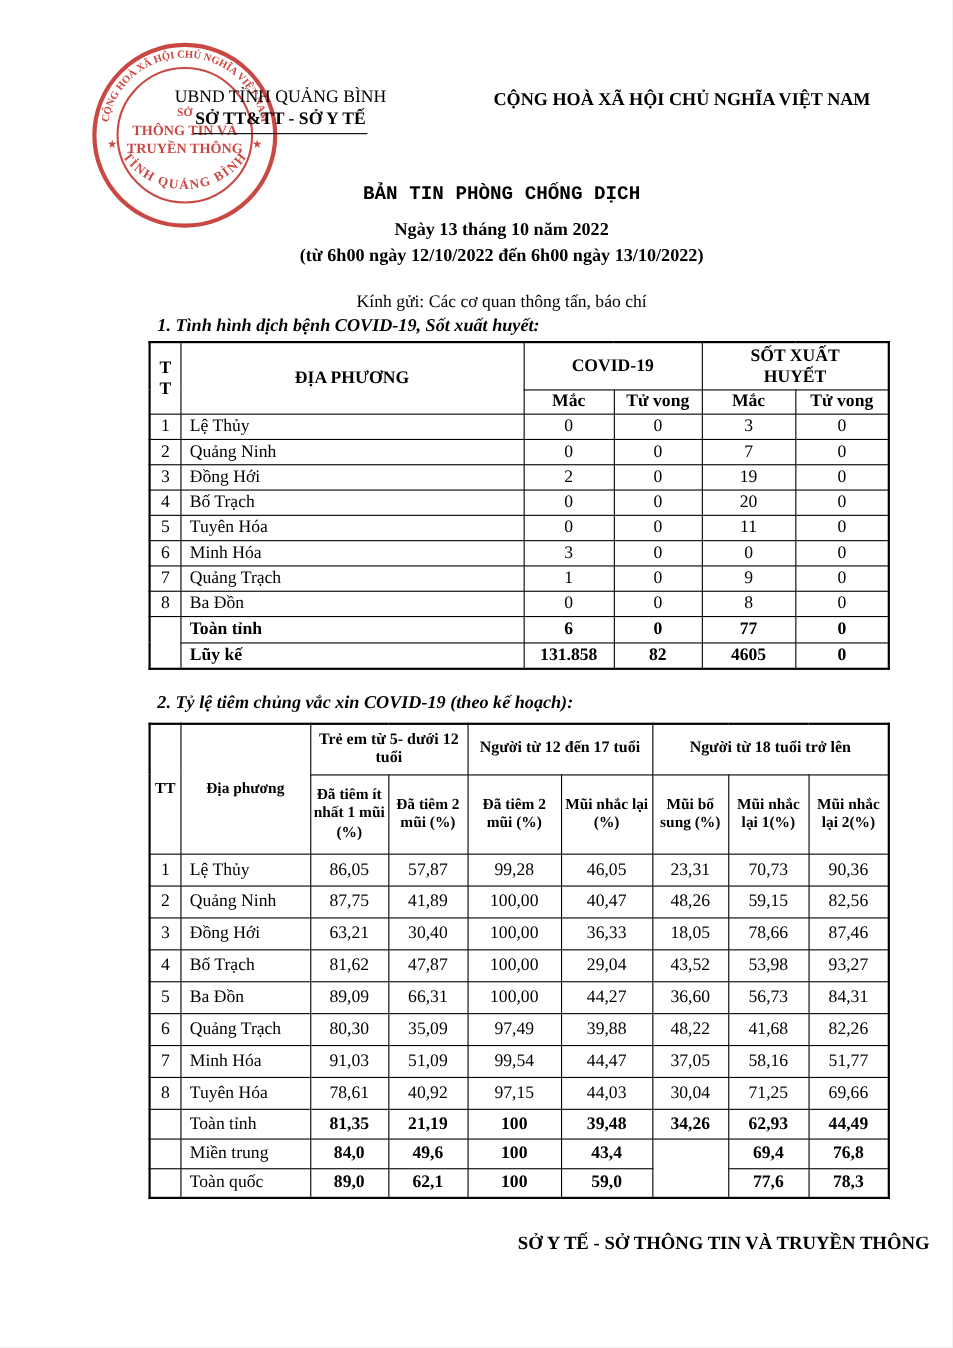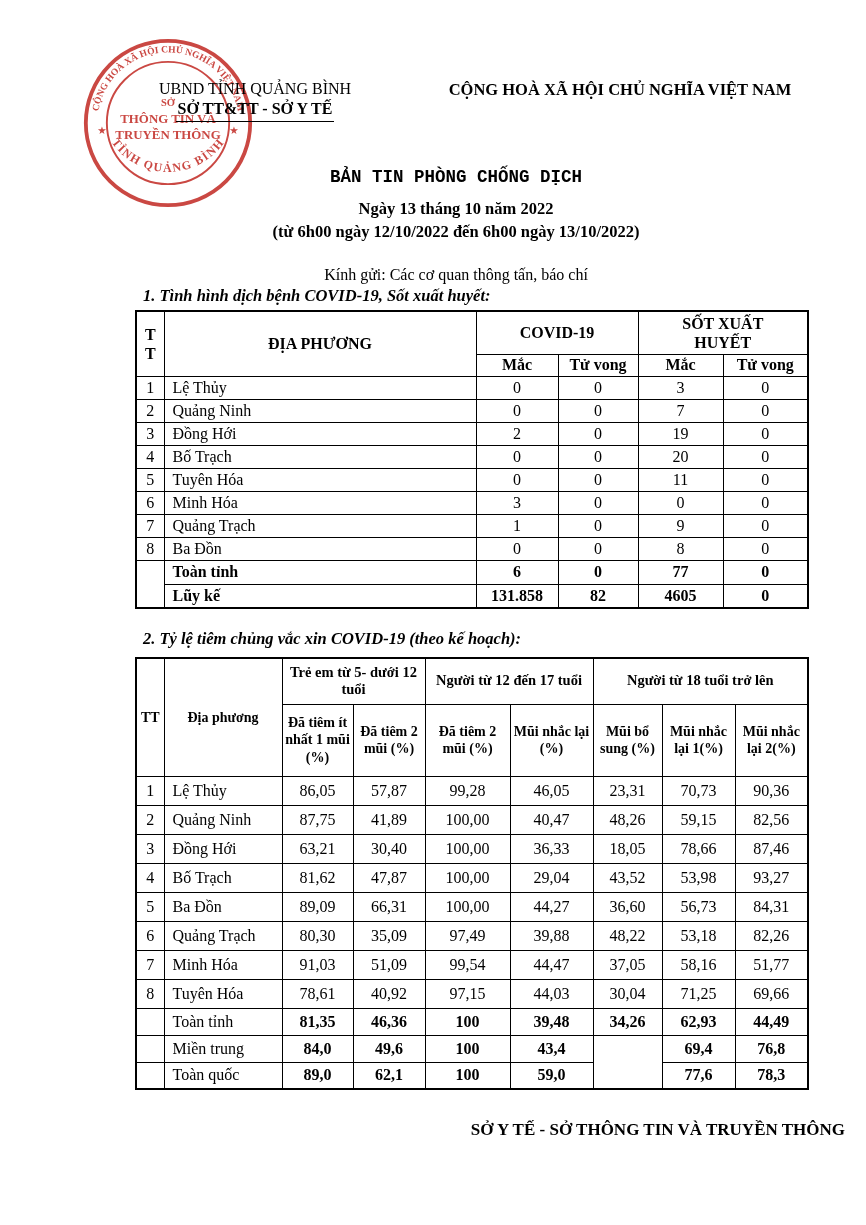--- a/index.html
+++ b/index.html
@@ -305,21 +305,21 @@
         <td>84,31</td>
       </tr>
         <tr class="data">
         <td>6</td>
         <td class="loc">Quảng Trạch</td>
         <td>80,30</td>
         <td>35,09</td>
         <td>97,49</td>
         <td>39,88</td>
         <td>48,22</td>
-        <td>53,18</td>
+        <td>41,68</td>
         <td>82,26</td>
       </tr>
         <tr class="data">
         <td>7</td>
         <td class="loc">Minh Hóa</td>
         <td>91,03</td>
         <td>51,09</td>
         <td>99,54</td>
         <td>44,47</td>
         <td>37,05</td>
@@ -336,21 +336,21 @@
         <td>30,04</td>
         <td>71,25</td>
         <td>69,66</td>
       </tr>
       </tbody>
     <tbody>
       <tr class="sum">
         <td></td>
         <td class="loc">Toàn tỉnh</td>
         <td class="bnum">81,35</td>
-        <td class="bnum">46,36</td>
+        <td class="bnum">21,19</td>
         <td class="bnum">100</td>
         <td class="bnum">39,48</td>
         <td class="bnum">34,26</td>
         <td class="bnum">62,93</td>
         <td class="bnum">44,49</td>
       </tr>
       <tr class="sum">
         <td></td>
         <td class="loc">Miền trung</td>
         <td class="bnum">84,0</td>

